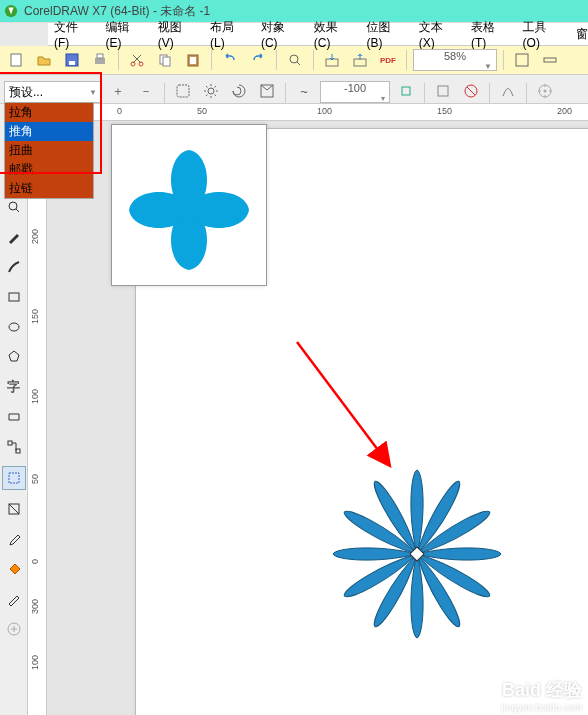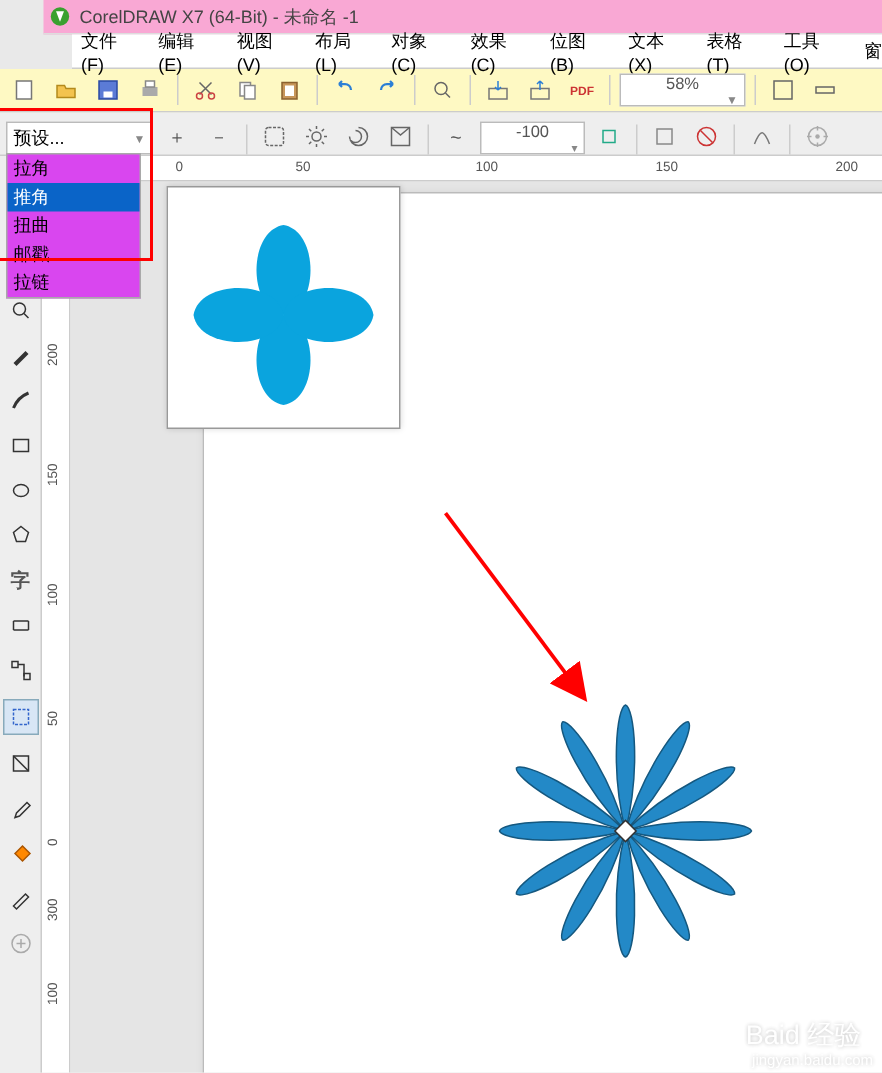--- a/index.html
+++ b/index.html
@@ -1,46 +1,46 @@
 <!DOCTYPE html>
 <html><head>
 <meta charset="utf-8">
 <style>
   html,body{margin:0;padding:0;width:588px;height:715px;font-family:"Microsoft YaHei","SimSun",sans-serif;font-size:12px;background:#e9e9e9;overflow:hidden;}
-  .title-bar{height:22px;background:#f9a8d4;border-bottom:1px solid #ddd;display:flex;align-items:center;padding-left:4px;gap:6px;margin-left:29px;}
+  .title-bar{height:22px;background:#5eead4;border-bottom:1px solid #ddd;display:flex;align-items:center;padding-left:4px;gap:6px;}
   .logo{width:14px;height:14px;}
   .title{color:#444;}
   .menu-bar{height:22px;background:#fff;border-bottom:1px solid #ccc;display:flex;align-items:center;gap:14px;padding-left:6px;margin-left:48px;}
   .menu-bar span{cursor:default;}
   .tool-row{height:28px;background:#fef9c3;border-bottom:1px solid #ccc;display:flex;align-items:center;gap:4px;padding:0 4px;}
   .tb{width:22px;height:22px;border:1px solid transparent;border-radius:2px;display:flex;align-items:center;justify-content:center;color:#555;}
   .sep{width:1px;height:20px;background:#ccc;margin:0 2px;}
   .spin{width:60px;height:20px;border:1px solid #bbb;background:#fff;display:flex;align-items:center;padding:0 4px;font-size:11px;color:#555;flex-direction:column;}
   .spin-wide{width:74px;}
   .dd-arrow{margin-left:auto;font-size:8px;color:#888;}
   .prop-row{height:28px;background:#eee;border-bottom:1px solid #ccc;display:flex;align-items:flex-end;gap:4px;padding:0 4px;position:relative;}
   .preset{width:88px;height:20px;border:1px solid #bbb;background:#fff;display:flex;align-items:center;padding:0 4px;position:relative;}
   .preset .dd-arrow{margin-left:auto;}
-  .dropdown{position:absolute;top:20px;left:-1px;width:88px;background:#d946ef;border:1px solid #a9a9a9;z-index:30;font-family:Liberation Serif, serif;}
+  .dropdown{position:absolute;top:20px;left:-1px;width:88px;background:#c2410c;border:1px solid #a9a9a9;z-index:30;font-family:Liberation Serif, serif;}
   .dropdown div{padding:1px 4px;cursor:default;}
   .dropdown div.selected{background:#0a64c8;color:#fff;}
   .red-box{position:absolute;border:2px solid red;pointer-events:none;z-index:31;}
   .body-area{display:flex;height:calc(715px - 22px - 22px - 28px - 28px);position:relative;}
   .left-toolbox{width:27px;background:#eee;border-right:1px solid #ccc;display:flex;flex-direction:column;align-items:center;padding-top:2px;gap:8px;}
   .lt{width:22px;height:22px;display:flex;align-items:center;justify-content:center;color:#555;}
   .ruler-v{width:18px;background:#fff;border-right:1px solid #ccc;position:relative;}
   .ruler-v .tick-label{position:absolute;left:2px;font-size:9px;color:#555;transform:rotate(-90deg);transform-origin:left top;}
   .canvas-area{flex:1;background:#e5e5e5;position:relative;overflow:hidden;}
   .ruler-h{position:absolute;top:0;left:0;right:0;height:16px;background:#fff;border-bottom:1px solid #ccc;}
   .ruler-h .htick{position:absolute;top:2px;font-size:9px;color:#555;}
   .page{position:absolute;top:24px;left:88px;width:600px;height:800px;background:#fff;border:1px solid #bbb;box-shadow:4px 4px 8px rgba(0,0,0,.2);}
   .preview-box{position:absolute;top:20px;left:64px;width:154px;height:160px;background:#fff;border:1px solid #999;box-shadow:0 0 4px rgba(0,0,0,.15);z-index:20;}
   .arrow-annot{position:absolute;z-index:15;}
   .watermark{position:absolute;right:6px;bottom:6px;color:#fff;text-align:right;text-shadow:0 0 3px rgba(0,0,0,.3);opacity:.85;font-family:sans-serif;}
-  .watermark .big{font-size:18px;font-weight:normal;text-align:center;}
+  .watermark .big{font-size:18px;font-weight:bold;}
   .watermark .small{font-size:10px;margin-left:12px;}
 </style>
 </head>
 <body>
 
 <div class="title-bar">
   <svg class="logo" viewBox="0 0 16 16">
       <circle cx="8" cy="8" r="7" fill="#3aa02f"></circle>
       <path d="M5 4 L11 4 L8 12 Z" fill="#fff"></path>
     </svg>

